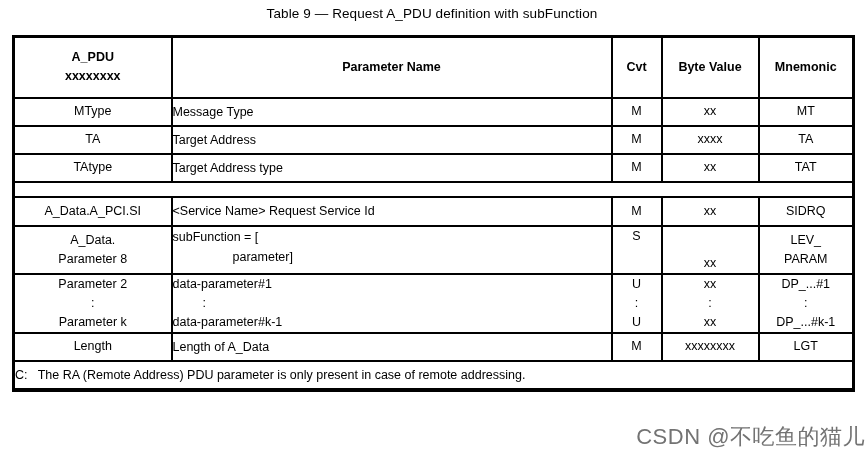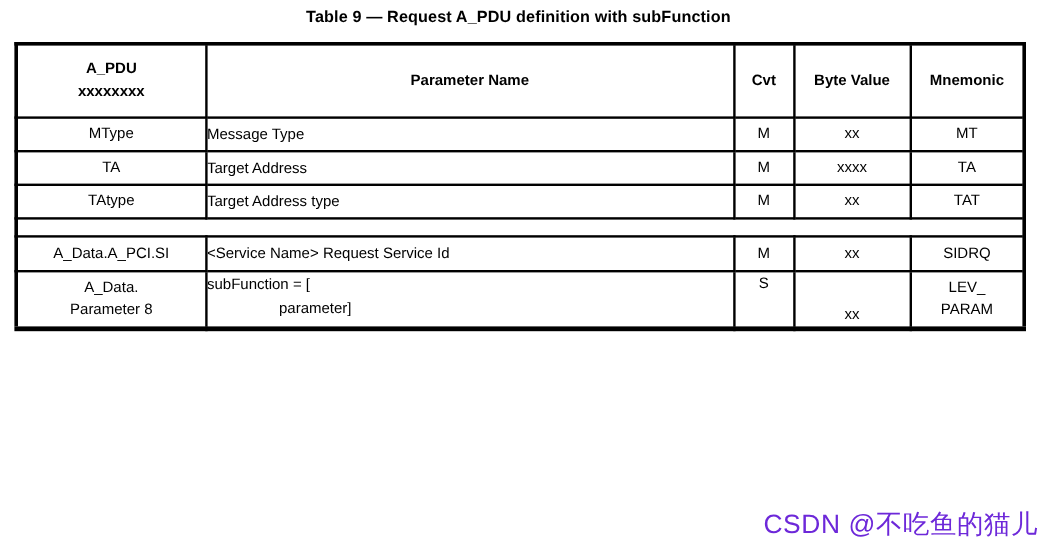--- a/index.html
+++ b/index.html
@@ -15,21 +15,21 @@
     font-family: "Liberation Sans", "DejaVu Sans", sans-serif;
     color: #000;
   }
   .page-title {
     position: absolute;
     top: 6px;
     left: 12px;
     width: 840px;
     text-align: center;
     font-size: 13.5px;
-    font-weight: bold;
+    font-weight: normal;
     letter-spacing: 0.1px;
   }
   table.pdu {
     position: absolute;
     top: 35px;
     left: 12px;
     width: 840px;
     border-collapse: collapse;
     table-layout: fixed;
     border: 3px solid #000;
@@ -101,21 +101,21 @@
     text-align: left;
     vertical-align: middle;
     padding-left: 8px;
     white-space: pre;
   }
   .watermark {
     position: absolute;
     right: 1px;
     bottom: 5px;
     font-size: 22px;
-    color: #6d28d9;
+    color: #737373;
     text-shadow: 1px 1px 0 #ffffff, 2px 2px 0 #ffffff;
     letter-spacing: 0.5px;
     white-space: nowrap;
     z-index: 5;
   }
 </style>
 </head>
 <body>
 
 <div class="page-title">Table 9 — Request A_PDU definition with subFunction</div>
@@ -175,16 +175,45 @@
 Parameter 8</td>
       <td class="c-name sub-name">
         <span class="sub-line">subFunction = [</span>
         <span class="sub-line2">parameter]</span>
       </td>
       <td class="c-cvt sub-cvt">S</td>
       <td class="c-byte sub-byte">xx</td>
       <td class="c-mn">LEV_
 PARAM</td>
     </tr>
+    <tr class="row-params">
+      <td class="c-param">Parameter 2
+:
+Parameter k</td>
+      <td class="params-name">
+        <span class="pname-line">data-parameter#1</span>
+        <span class="pname-colon">:</span>
+        <span class="pname-line">data-parameter#k-1</span>
+      </td>
+      <td class="c-cvt">U
+:
+U</td>
+      <td class="c-byte">xx
+:
+xx</td>
+      <td class="c-mn">DP_...#1
+:
+DP_...#k-1</td>
+    </tr>
+    <tr class="row-length">
+      <td class="c-param">Length</td>
+      <td class="c-name">Length of A_Data</td>
+      <td class="c-cvt">M</td>
+      <td class="c-byte">xxxxxxxx</td>
+      <td class="c-mn">LGT</td>
+    </tr>
+    <tr class="row-note">
+      <td class="note-cell" colspan="5">C:   The RA (Remote Address) PDU parameter is only present in case of remote addressing.</td>
+    </tr>
   </tbody>
 </table>
 
 <div class="watermark">CSDN @不吃鱼的猫儿</div>
 
 </body></html>

